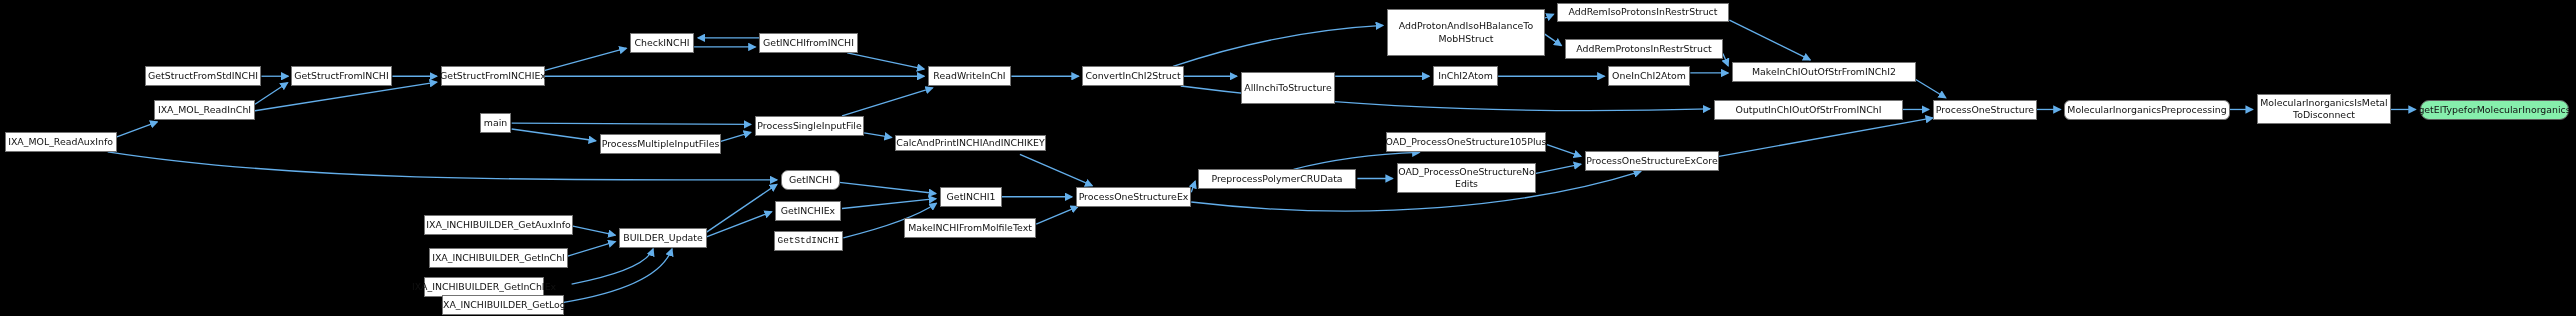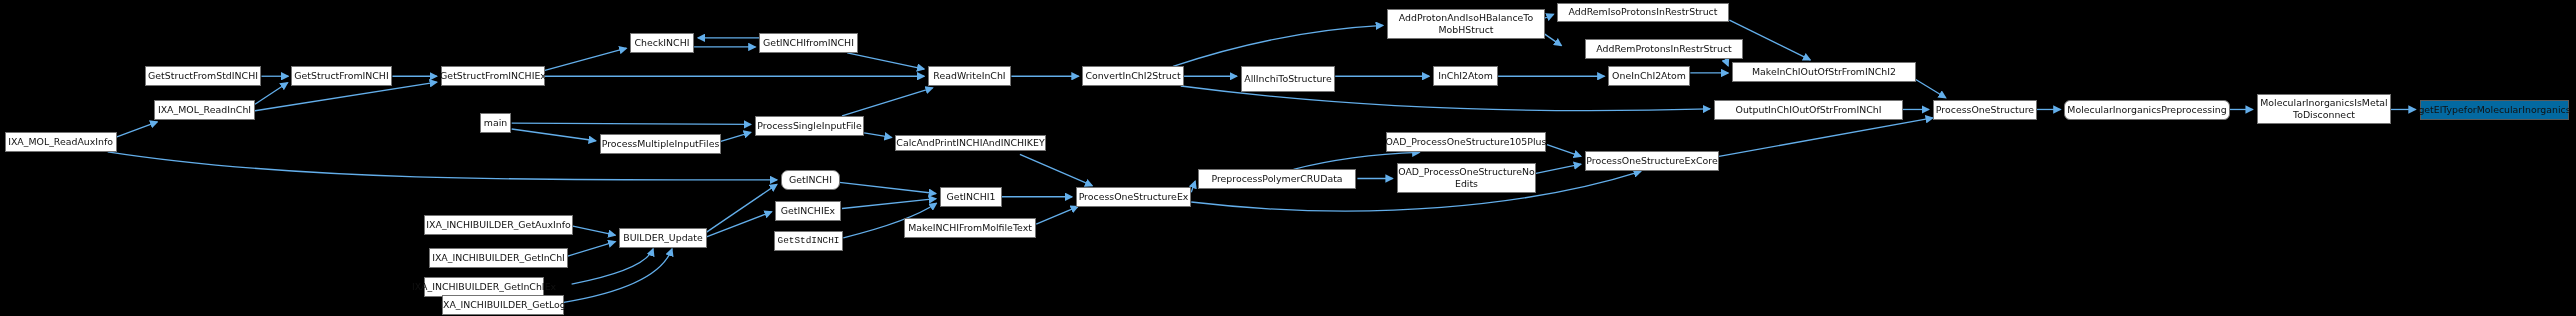--- a/index.html
+++ b/index.html
@@ -35,23 +35,24 @@
     display: flex;
     align-items: center;
     justify-content: center;
     text-align: center;
     font-size: 9.4px;
     line-height: 12.4px;
     white-space: pre-line;
     cursor: pointer;
   }
   .node.highlight {
-    background: #0369a1;
+    background: #86efac;
     border-color: #5a5a5a;
     cursor: default;
+    border-radius: 9px;
   }
 </style>
 </head>
 <body>
 
 <div id="stage">
   <svg id="edge-layer" viewBox="0 0 3953 485" width="2576" height="316" xmlns="http://www.w3.org/2000/svg">
     <defs>
       <marker id="arrowhead" viewBox="0 0 10 10" refX="8.5" refY="5" markerWidth="6.5" markerHeight="6.5" orient="auto">
         <path d="M0,0 L10,5 L0,10 z" fill="#63aeea"></path>
@@ -118,26 +119,26 @@
       <div class="node" style="left: 154px; top: 100px; width: 101px; height: 19.5px;"><span>IXA_MOL_ReadInChI</span></div>
       <div class="node" style="left: 4.6px; top: 132px; width: 112px; height: 19.5px;"><span>IXA_MOL_ReadAuxInfo</span></div>
       <div class="node" style="left: 630px; top: 33px; width: 64px; height: 19.5px;"><span>CheckINCHI</span></div>
       <div class="node" style="left: 759px; top: 33px; width: 99px; height: 19.5px;"><span>GetINCHIfromINCHI</span></div>
       <div class="node" style="left: 928px; top: 66px; width: 83px; height: 19.5px;"><span>ReadWriteInChI</span></div>
       <div class="node" style="left: 480px; top: 113px; width: 31px; height: 19.5px;"><span>main</span></div>
       <div class="node" style="left: 755px; top: 116px; width: 109px; height: 19.5px;"><span>ProcessSingleInputFile</span></div>
       <div class="node" style="left: 600px; top: 134px; width: 121px; height: 19.5px;"><span>ProcessMultipleInputFiles</span></div>
       <div class="node" style="left: 895px; top: 135px; width: 151px; height: 16px;"><span>CalcAndPrintINCHIAndINCHIKEY</span></div>
       <div class="node" style="left: 1082px; top: 66px; width: 102px; height: 19.5px;"><span>ConvertInChI2Struct</span></div>
-      <div class="node" style="left: 1241px; top: 66px; width: 94px; height: 26px; justify-content: center;"><span>AllInchiToStructure</span></div>
+      <div class="node" style="left: 1241px; top: 72px; width: 94px; height: 32px; justify-content: center;"><span>AllInchiToStructure</span></div>
       <div class="node" style="left: 1433px; top: 66px; width: 65px; height: 19.5px;"><span>InChI2Atom</span></div>
-      <div class="node" style="left: 1387px; top: 9px; width: 158px; height: 30px;"><span>AddProtonAndIsoHBalanceTo
+      <div class="node" style="left: 1387px; top: 9px; width: 158px; height: 47px;"><span>AddProtonAndIsoHBalanceTo
 MobHStruct</span></div>
       <div class="node" style="left: 1557px; top: 2.6px; width: 172px; height: 19.5px;"><span>AddRemIsoProtonsInRestrStruct</span></div>
-      <div class="node" style="left: 1565px; top: 39px; width: 158px; height: 19.5px; margin-left: 20px;"><span>AddRemProtonsInRestrStruct</span></div>
+      <div class="node" style="left: 1565px; top: 39px; width: 158px; height: 19.5px;"><span>AddRemProtonsInRestrStruct</span></div>
       <div class="node" style="left: 1608px; top: 66px; width: 82px; height: 19.5px;"><span>OneInChI2Atom</span></div>
       <div class="node" style="left: 1732px; top: 62px; width: 184px; height: 19.5px;"><span>MakeInChIOutOfStrFromINChI2</span></div>
       <div class="node" style="left: 1714px; top: 100px; width: 189px; height: 19.5px;"><span>OutputInChIOutOfStrFromINChI</span></div>
       <div class="node" style="left: 1933px; top: 100px; width: 104px; height: 19.5px;"><span>ProcessOneStructure</span></div>
       <div class="node" style="left: 2064px; top: 100px; width: 166px; height: 19.5px; border-radius: 6px;"><span>MolecularInorganicsPreprocessing</span></div>
       <div class="node" style="left: 2257px; top: 94px; width: 134px; height: 30px;"><span>MolecularInorganicsIsMetal
 ToDisconnect</span></div>
       <div class="node highlight" style="left: 2420px; top: 100px; width: 149px; height: 19.5px;"><span>getElTypeforMolecularInorganics</span></div>
       <div class="node" style="left: 781px; top: 170px; width: 59px; height: 19.5px; border-radius: 7px;"><span>GetINCHI</span></div>
       <div class="node" style="left: 775px; top: 201px; width: 66px; height: 19.5px;"><span>GetINCHIEx</span></div>

